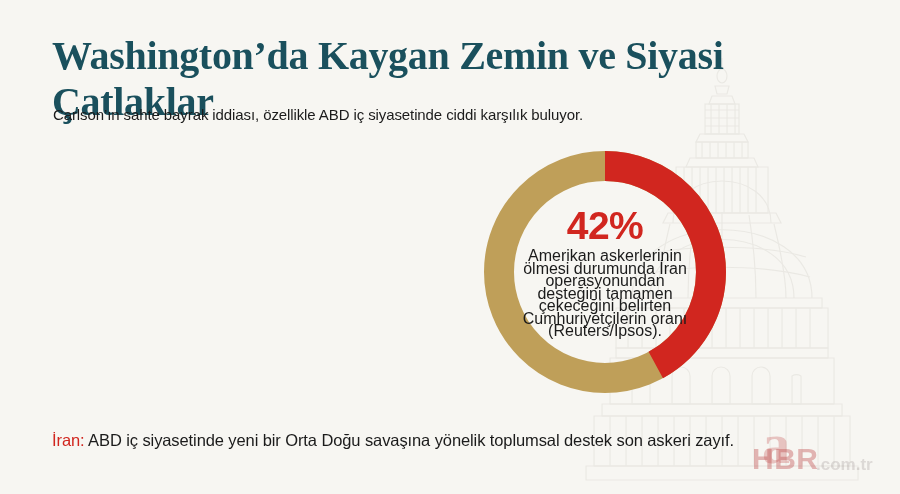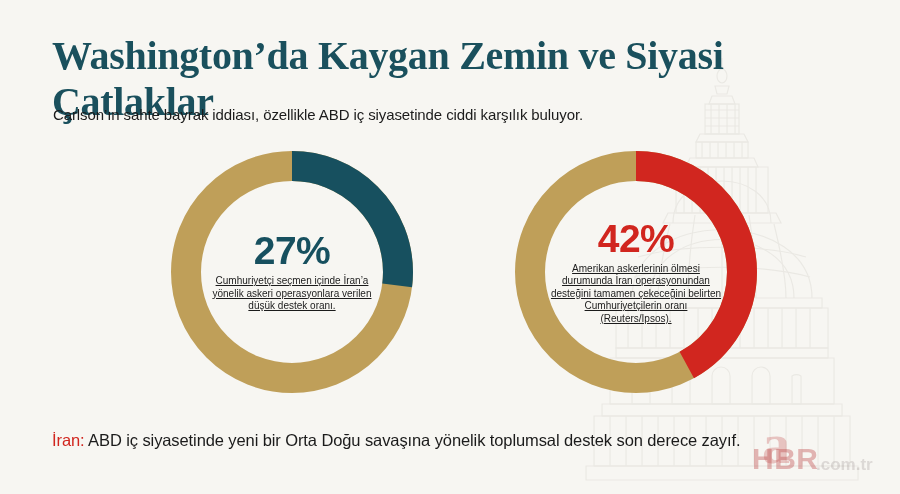--- a/index.html
+++ b/index.html
@@ -59,21 +59,21 @@
     width: 900px;
     height: 250px;
   }
   .donut-wrap {
     position: absolute;
     top: 0;
     width: 248px;
     height: 248px;
   }
   .donut-wrap.left { left: 168px; }
-  .donut-wrap.right { left: 512px; }
+  .donut-wrap.right { left: 481px; }
   .donut-svg {
     position: absolute;
     left: 0; top: 0;
     width: 248px;
     height: 248px;
   }
   .donut-center {
     position: absolute;
     left: 34px;
     top: 34px;
@@ -89,25 +89,24 @@
   .pct {
     font-size: 39px;
     font-weight: bold;
     line-height: 40px;
     letter-spacing: -0.5px;
     margin-bottom: 4px;
   }
   .pct.teal { color: #17505f; }
   .pct.red  { color: #d1261f; }
   .caption {
-    font-size: 10px;
+    font-size: 16px;
     line-height: 12.6px;
     color: #1b1b1b;
     padding: 0 4px;
-    text-decoration: underline;
   }
   .conclusion {
     position: absolute;
     left: 52px;
     top: 430px;
     width: 820px;
     font-size: 16.5px;
     line-height: 20px;
     color: #1b1b1b;
     letter-spacing: -0.1px;
@@ -211,48 +210,36 @@
                M198 364 v50 M214 364 v50 M230 364 v50 M246 364 v50 M262 364 v50"></path>
       <path d="M14 414 h272 v14 h-272 z"></path>
     </g>
   </svg>
 
   <div class="title">Washington’da Kaygan Zemin ve Siyasi Çatlaklar</div>
   <div class="subtitle">Carlson’ın sahte bayrak iddiası, özellikle ABD iç siyasetinde ciddi karşılık buluyor.</div>
 
   <div class="charts">
 
-    <div class="donut-wrap left">
-      <svg class="donut-svg" viewBox="0 0 248 248">
-
-        <circle cx="124" cy="124" r="106" fill="none" stroke="#bf9f59" stroke-width="30"></circle>
-
-        <circle id="arc-27" cx="124" cy="124" r="106" fill="none" stroke="#17505f" stroke-width="30" transform="rotate(-90 124 124)" stroke-dasharray="179.82476349147979 486.1928790695564"></circle>
-      </svg>
-      <div class="donut-center">
-        <div class="pct teal">27%</div>
-        <div class="caption">Cumhuriyetçi seçmen içinde İran’a yönelik askeri operasyonlara verilen düşük destek oranı.</div>
-      </div>
-    </div>
 
     <div class="donut-wrap right">
       <svg class="donut-svg" viewBox="0 0 248 248">
         <circle cx="124" cy="124" r="106" fill="none" stroke="#bf9f59" stroke-width="30"></circle>
         <circle id="arc-42" cx="124" cy="124" r="106" fill="none" stroke="#d1261f" stroke-width="30" transform="rotate(-90 124 124)" stroke-dasharray="279.72740987563515 386.290232685401"></circle>
       </svg>
       <div class="donut-center">
         <div class="pct red">42%</div>
         <div class="caption">Amerikan askerlerinin ölmesi durumunda İran operasyonundan desteğini tamamen çekeceğini belirten Cumhuriyetçilerin oranı (Reuters/Ipsos).</div>
       </div>
     </div>
 
   </div>
 
   <div class="conclusion">
-    <span class="lead">İran:</span><span> ABD iç siyasetinde yeni bir Orta Doğu savaşına yönelik toplumsal destek son derece zayıf.</span>
+    <span class="lead">İran:</span><span> ABD iç siyasetinde yeni bir Orta Doğu savaşına yönelik toplumsal destek son askeri zayıf.</span>
   </div>
 
   <div class="watermark">
     <div class="wm-a">a</div>
     <div class="wm-hbr">HBR</div>
     <div class="wm-com">.com.tr</div>
   </div>
 
 </div>
 

